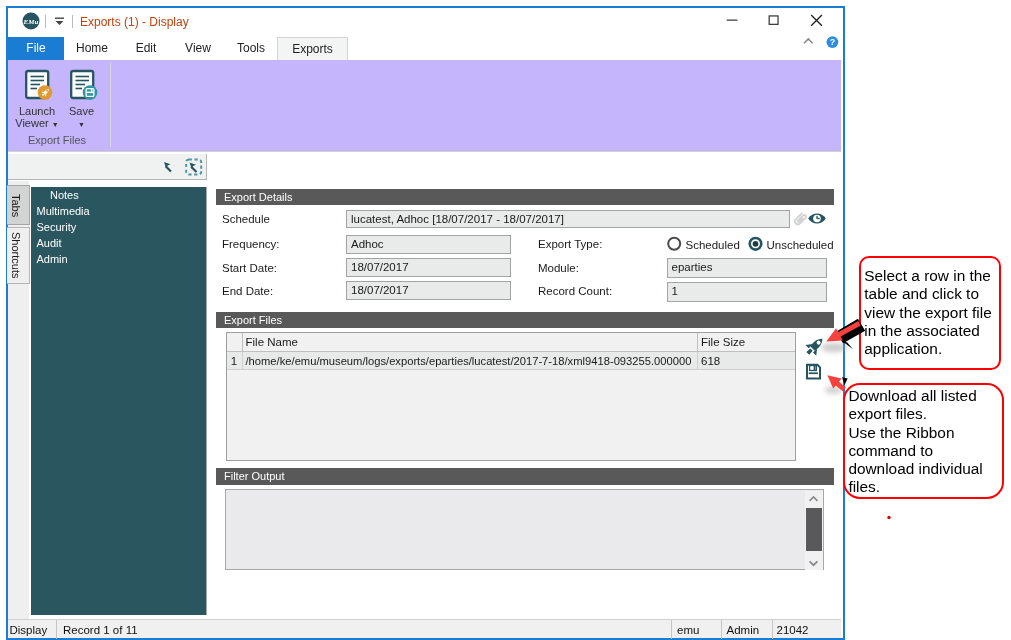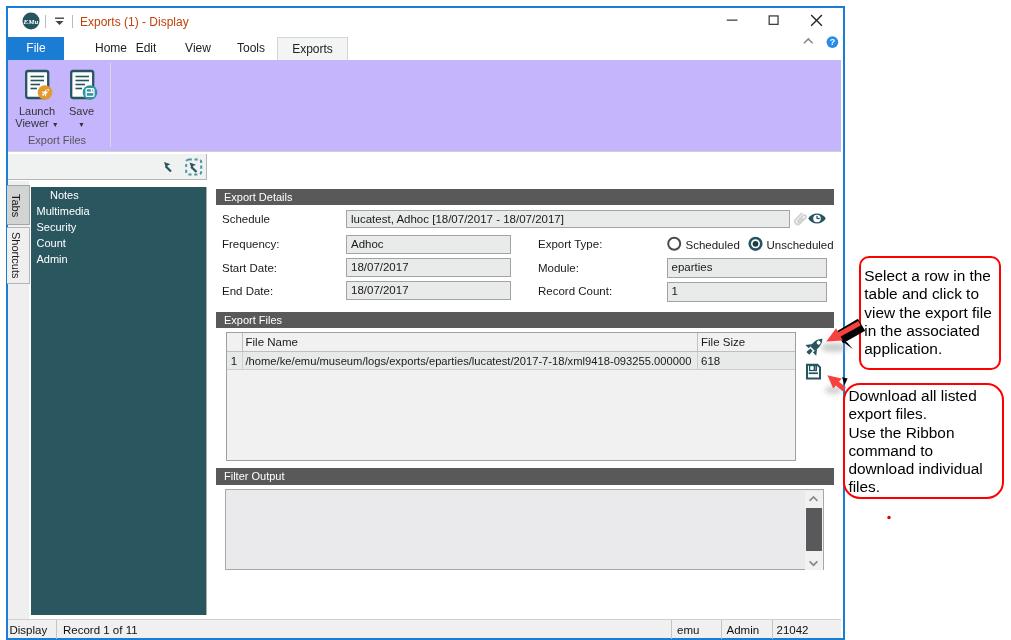--- a/index.html
+++ b/index.html
@@ -35,21 +35,21 @@
       <line x1="7" y1="13" x2="18.5" y2="13" stroke="#333" stroke-width="1.3"></line>
       <rect x="52.5" y="8.5" width="9.5" height="9" fill="none" stroke="#333" stroke-width="1.3"></rect>
       <line x1="97.5" y1="7.5" x2="109" y2="19" stroke="#222" stroke-width="1.4"></line>
       <line x1="109" y1="7.5" x2="97.5" y2="19" stroke="#222" stroke-width="1.4"></line>
     </svg>
   </div>
 
   <div class="abs" style="left:2px;top:30px;width:833px;height:24px;background:#fff;">
     <div class="abs" style="left:0;top:1px;width:56px;height:23px;background:#1b7cd4;color:#fff;
       font-size:12px;text-align:center;line-height:23px;">File</div>
-    <div class="abs" style="left:63px;top:0;width:42px;text-align:left;font-size:12px;color:#222;line-height:24px;margin-left:24px;">Home</div>
+    <div class="abs" style="left:63px;top:0;width:42px;text-align:center;font-size:12px;color:#222;line-height:24px;">Home</div>
     <div class="abs" style="left:120px;top:0;width:36px;text-align:center;font-size:12px;color:#222;line-height:24px;">Edit</div>
     <div class="abs" style="left:170px;top:0;width:40px;text-align:center;font-size:12px;color:#222;line-height:24px;">View</div>
     <div class="abs" style="left:221px;top:0;width:44px;text-align:center;font-size:12px;color:#222;line-height:24px;">Tools</div>
     <div class="abs" style="left:269px;top:1px;width:71px;height:24px;background:#f3f4f4;
       border:1px solid #d5d5d5;border-bottom:none;font-size:12px;color:#222;text-align:center;line-height:22px;">Exports</div>
     <svg class="abs" style="left:793px;top:0;" width="45" height="18" viewBox="0 0 45 18">
       <polyline points="3,7.2 7.3,2.9 11.6,7.2" fill="none" stroke="#888" stroke-width="1.5"></polyline>
       <circle cx="31.4" cy="6.1" r="5.9" fill="#2b8ce8"></circle>
       <text x="31.4" y="9.3" font-size="9" font-weight="bold" fill="#fff" text-anchor="middle">?</text>
     </svg>
@@ -110,21 +110,21 @@
     <div class="abs" style="left:3px;top:8px;font-size:11px;color:#1a1a1a;writing-mode:vertical-rl;">Tabs</div>
   </div>
   <div class="abs" style="left:1px;top:220.5px;width:22.5px;height:57.5px;background:#efefef;border:1px solid #b5b5b5;border-left:none;">
     <div class="abs" style="left:3px;top:4px;font-size:11px;color:#1a1a1a;writing-mode:vertical-rl;">Shortcuts</div>
   </div>
 
   <div class="abs" style="left:25px;top:180.5px;width:176px;height:428px;background:#2a5660;border-right:1px solid #aaa;font-size:11px;">
     <div style="height:16px;line-height:16px;padding-left:19px;color:#fff;">Notes</div>
     <div style="height:16px;line-height:16px;padding-left:5.5px;color:#fff;">Multimedia</div>
     <div style="height:16px;line-height:16px;padding-left:5.5px;color:#fff;">Security</div>
-    <div style="height:16px;line-height:16px;padding-left:5.5px;color:#fff;">Count</div>
+    <div style="height:16px;line-height:16px;padding-left:5.5px;color:#fff;">Audit</div>
     <div style="height:16px;line-height:16px;padding-left:5.5px;color:#fff;">Admin</div>
   </div>
 
 
   <div class="bar" style="left:210px;top:182.5px;width:617.5px;height:16px;line-height:16px;">Export Details</div>
   <div class="lbl" style="left:216px;top:206.5px;">Schedule</div>
   <div class="fld" style="left:340px;top:204px;width:444px;height:18px;line-height:16px;">lucatest, Adhoc [18/07/2017 - 18/07/2017]</div>
   <svg class="abs" style="left:785px;top:202px;" width="40" height="26" viewBox="0 0 40 26">
     <g transform="translate(9.5,10.8) rotate(45)" fill="none" stroke="#d3d3d3" stroke-width="1.9">
       <path d="M-2.9,-5.4 L-2.9,3.8 A2.9,2.9 0 0 0 2.9,3.8 L2.9,-4.2 A1.7,1.7 0 0 0 -0.5,-4.2 L-0.5,2.9 A1.0,1.0 0 0 0 1.5,2.9 L1.5,-2.5"></path>

